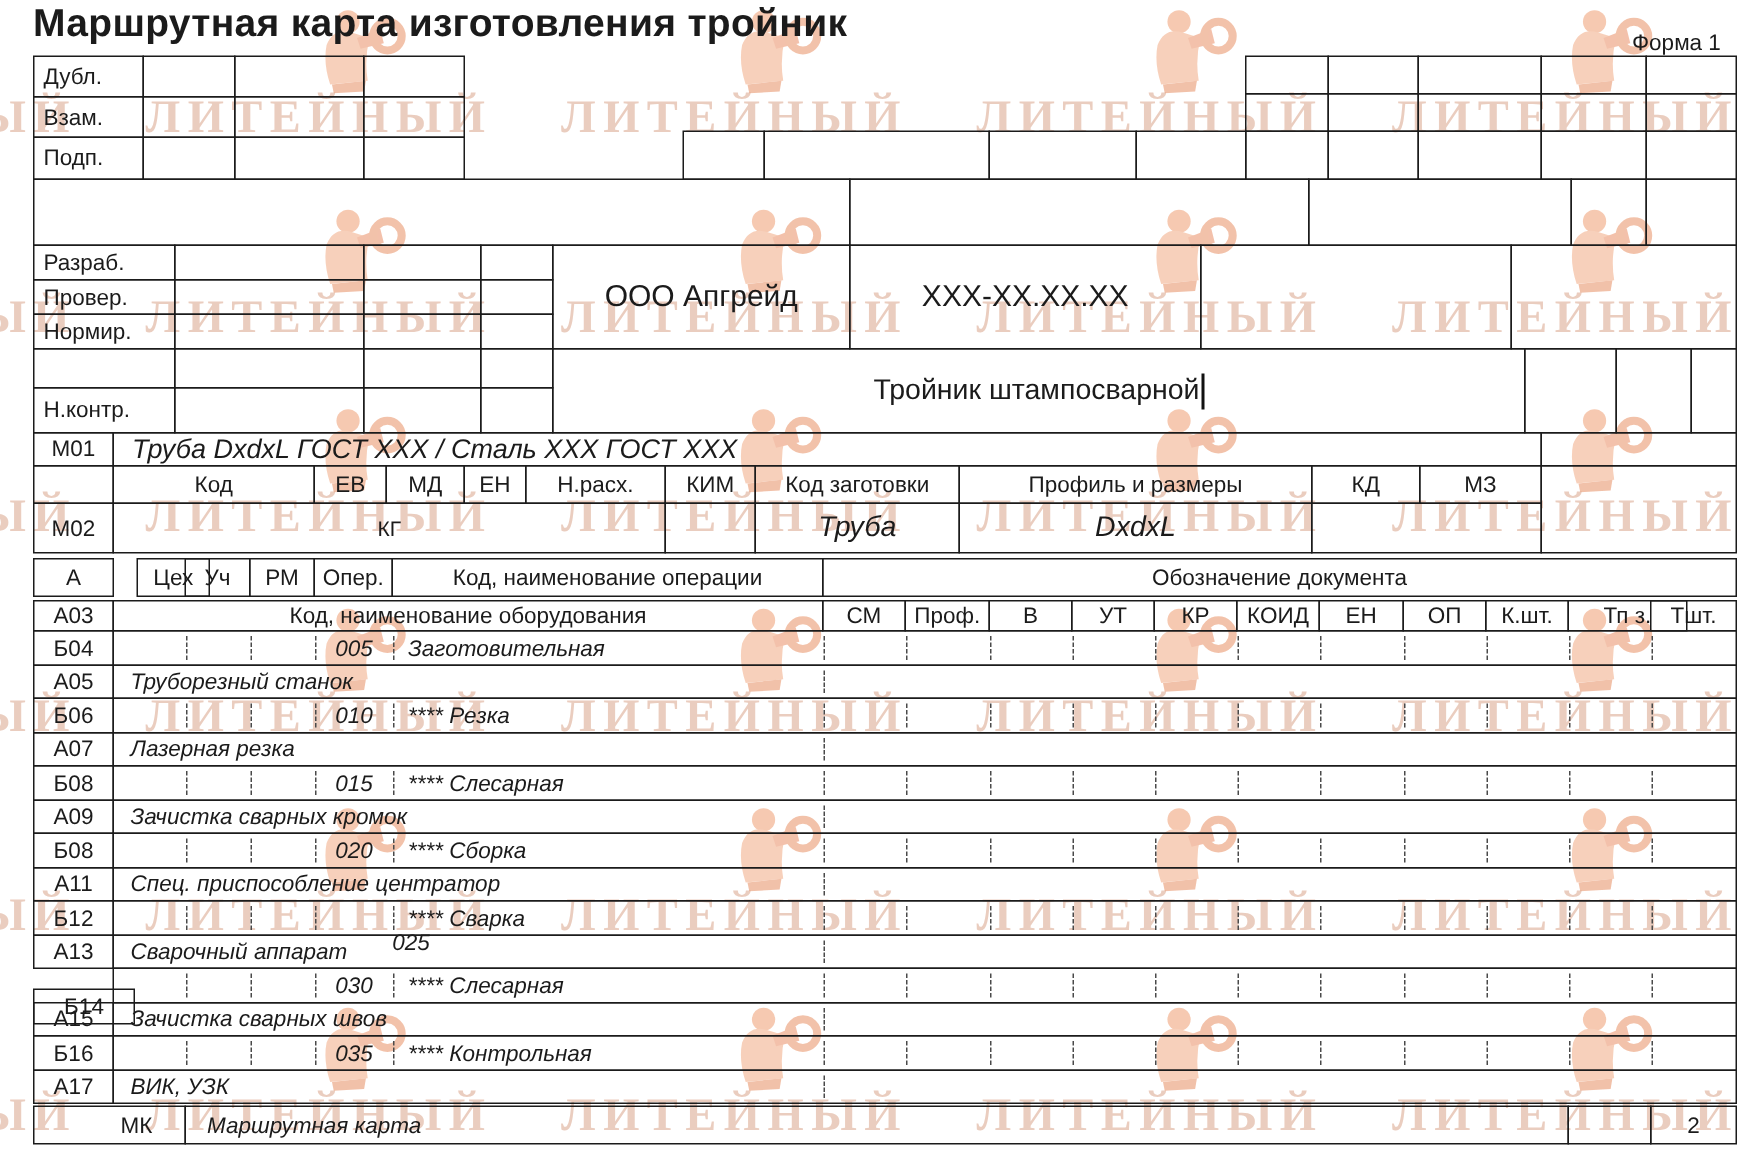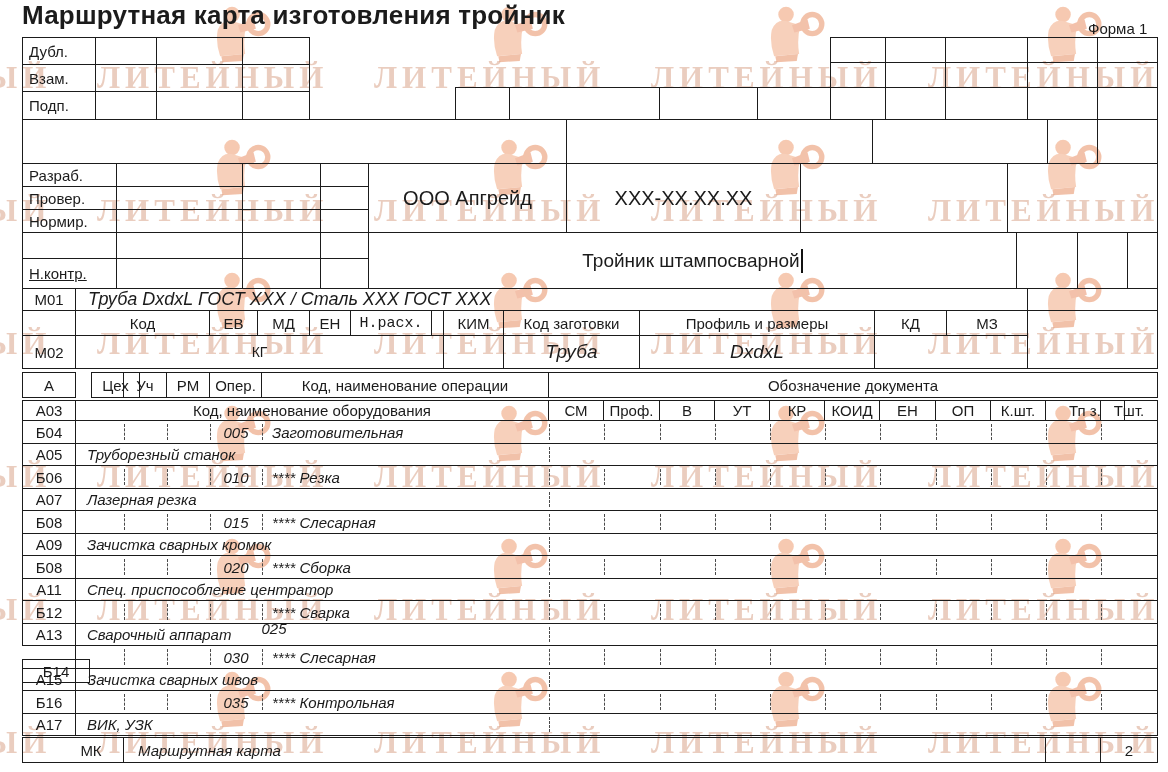--- a/index.html
+++ b/index.html
@@ -286,21 +286,21 @@
     <div class="c" style="left:242px;top:186px;width:79px;height:24px;"></div>
     <div class="c" style="left:320px;top:186px;width:49px;height:24px;"></div>
     <div class="c pl" style="left:22px;top:209px;width:95px;height:24px;">Нормир.</div>
     <div class="c" style="left:116px;top:209px;width:127px;height:24px;"></div>
     <div class="c" style="left:242px;top:209px;width:79px;height:24px;"></div>
     <div class="c" style="left:320px;top:209px;width:49px;height:24px;"></div>
     <div class="c pl" style="left:22px;top:232px;width:95px;height:27px;"></div>
     <div class="c" style="left:116px;top:232px;width:127px;height:27px;"></div>
     <div class="c" style="left:242px;top:232px;width:79px;height:27px;"></div>
     <div class="c" style="left:320px;top:232px;width:49px;height:27px;"></div>
-    <div class="c pl" style="left:22px;top:258px;width:95px;height:31px;text-decoration:underline;">Н.контр.</div>
+    <div class="c pl" style="left:22px;top:258px;width:95px;height:31px;">Н.контр.</div>
     <div class="c" style="left:116px;top:258px;width:127px;height:31px;"></div>
     <div class="c" style="left:242px;top:258px;width:79px;height:31px;"></div>
     <div class="c" style="left:320px;top:258px;width:49px;height:31px;"></div>
 
     <div class="c cc big" style="left:368px;top:163px;width:199px;height:70px;">ООО Апгрейд</div>
     <div class="c cc big" style="left:566px;top:163px;width:235px;height:70px;">ХХХ-ХХ.ХХ.ХХ</div>
     <div class="c" style="left:800px;top:163px;width:208px;height:70px;"></div>
     <div class="c" style="left:1007px;top:163px;width:151px;height:70px;"></div>
 
     <div class="c cc med" style="left:368px;top:232px;width:649px;height:57px;">
@@ -313,21 +313,21 @@
 
     <div class="c cc" style="left:22px;top:288px;width:54px;height:23px;">М01</div>
     <div class="c pl m01v" style="left:75px;top:288px;width:953px;height:23px;padding-left:12px;">Труба DxdxL ГОСТ ХХХ / Сталь ХХХ ГОСТ ХХХ</div>
     <div class="c" style="left:1027px;top:288px;width:131px;height:23px;"></div>
 
     <div class="c" style="left:22px;top:310px;width:54px;height:26px;"></div>
     <div class="c cc" style="left:75px;top:310px;width:135px;height:26px;">Код</div>
     <div class="c cc" style="left:209px;top:310px;width:49px;height:26px;">ЕВ</div>
     <div class="c cc" style="left:257px;top:310px;width:53px;height:26px;">МД</div>
     <div class="c cc" style="left:309px;top:310px;width:42px;height:26px;">ЕН</div>
-    <div class="c cc" style="left:350px;top:310px;width:82px;height:26px;font-family:Liberation Mono, monospace;">Н.расх.</div>
+    <div class="c cc" style="left:350px;top:310px;width:94px;height:26px;">Н.расх.</div>
     <div class="c cc" style="left:443px;top:310px;width:61px;height:26px;">КИМ</div>
     <div class="c cc" style="left:503px;top:310px;width:137px;height:26px;">Код заготовки</div>
     <div class="c cc" style="left:639px;top:310px;width:236px;height:26px;">Профиль и размеры</div>
     <div class="c cc" style="left:874px;top:310px;width:73px;height:26px;">КД</div>
     <div class="c cc" style="left:946px;top:310px;width:82px;height:26px;">МЗ</div>
     <div class="c" style="left:1027px;top:310px;width:131px;height:59px;"></div>
 
     <div class="c cc" style="left:22px;top:335px;width:54px;height:34px;">М02</div>
     <div class="c cc" style="left:75px;top:335px;width:369px;height:34px;font-size:14px;">КГ</div>
     <div class="c" style="left:443px;top:335px;width:61px;height:34px;"></div>

